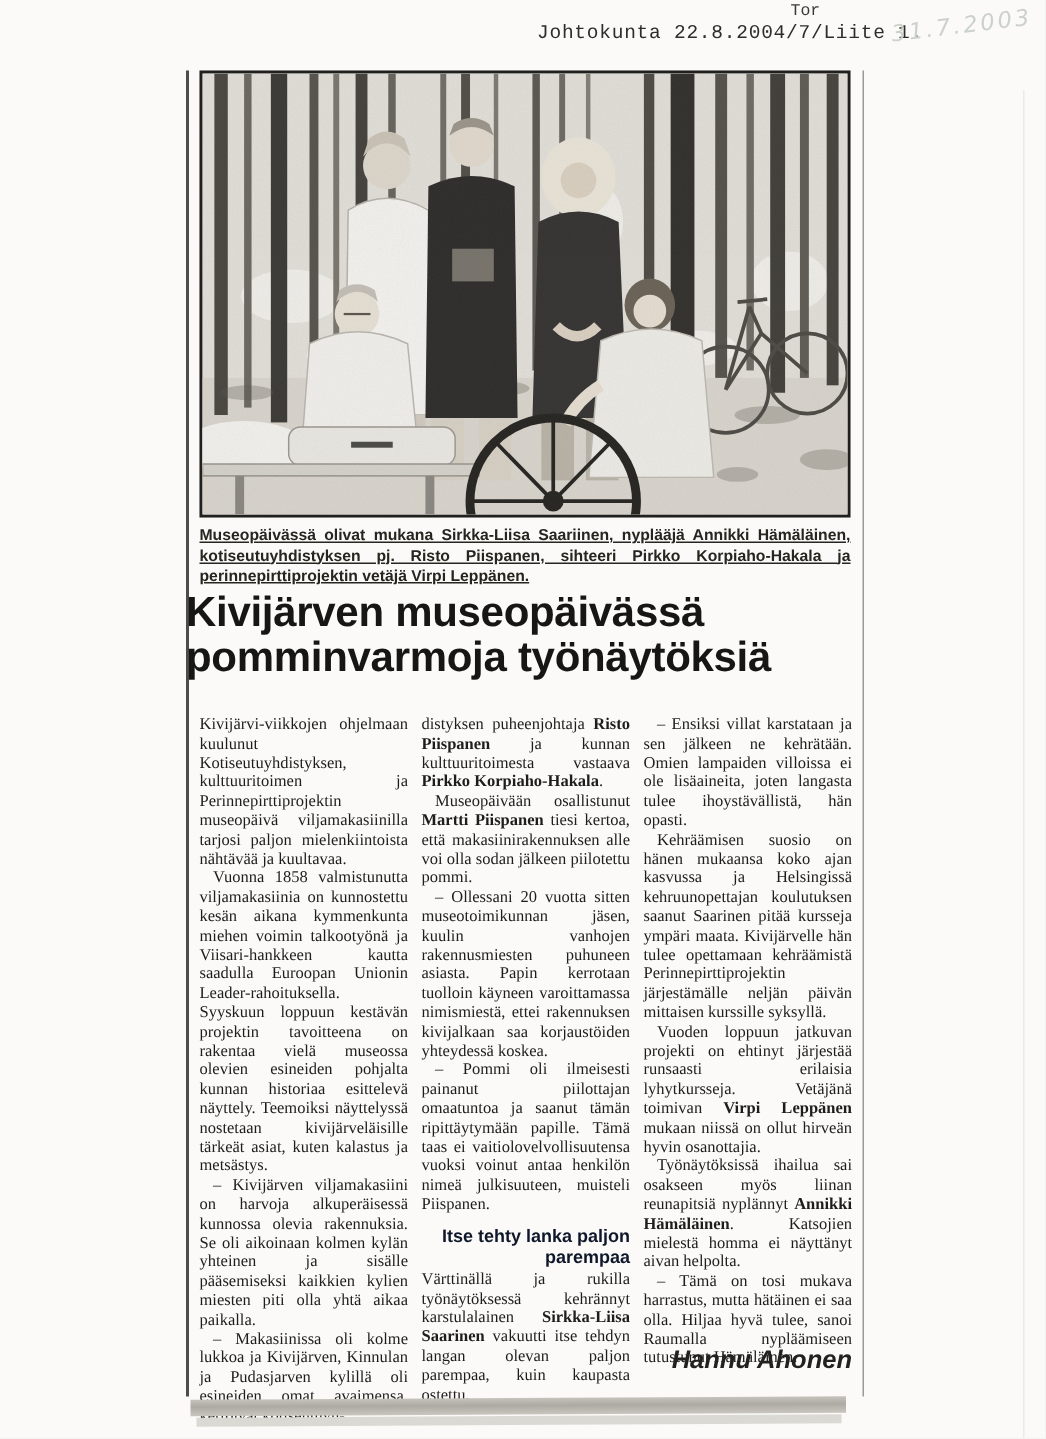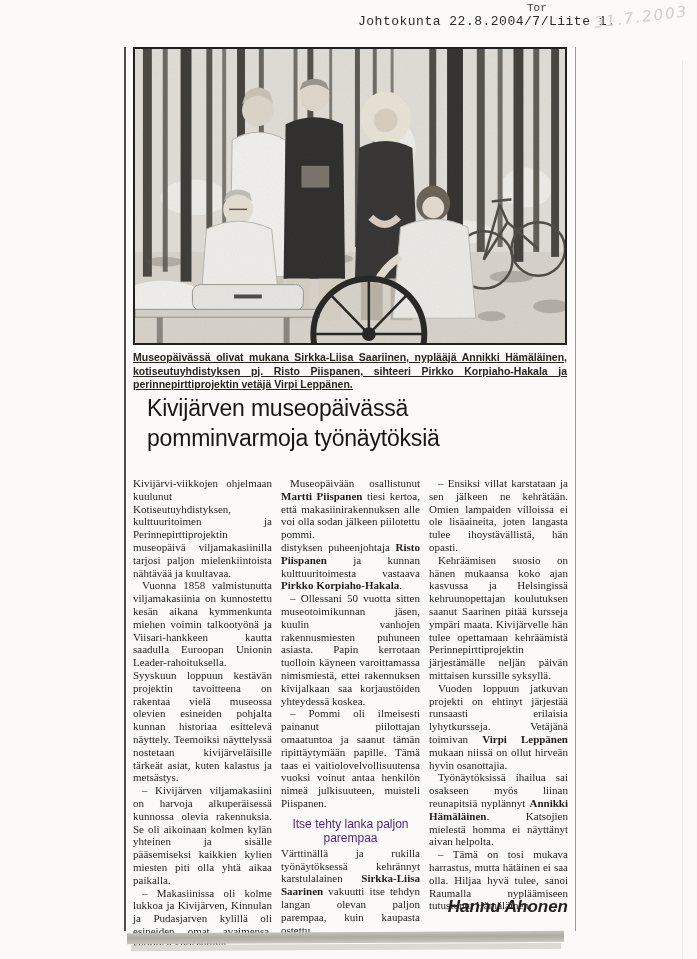--- a/index.html
+++ b/index.html
@@ -17,31 +17,31 @@
   .rule-left{position:absolute;left:124px;top:47px;width:2px;height:884px;background:#4d4c49;}
   .rule-right{position:absolute;left:575px;top:47px;width:1px;height:884px;background:#9b9994;}
 
   .photo{position:absolute;left:133px;top:47px;width:434px;height:298px;border:2px solid #20201e;
          box-sizing:border-box;background:#e3e0da;}
   .photo svg{display:block;width:100%;height:100%;}
 
   .caption{position:absolute;left:133px;top:351px;width:434px;font-size:10.5px;font-weight:700;
            line-height:13.5px;color:#26251f;text-align:justify;text-decoration:underline;}
 
-  .headline{position:absolute;left:147px;top:393px;width:440px;font-weight:400;font-size:23px;
+  .headline{position:absolute;left:124px;top:393px;width:440px;font-weight:700;font-size:28px;
             line-height:30px;letter-spacing:-.2px;color:#161614;}
 
   .col{position:absolute;top:457px;width:139px;font-family:"Liberation Serif","DejaVu Serif",serif;
        font-size:11px;line-height:12.8px;color:#1e1d1a;text-align:justify;margin-top:20px;}
   .col-1{left:133px;} .col-2{left:281px;} .col-3{left:429px;}
   .col p{margin:0;}
   .col p.indent{text-indent:9px;}
   .bname{font-weight:700;}
-  .subhead{font-family:"Liberation Sans",sans-serif;font-weight:400;font-size:12px;line-height:14px;
-           margin:7px 0 2px;color:#4c1d95;text-align:center;}
+  .subhead{font-family:"Liberation Sans",sans-serif;font-weight:700;font-size:12px;line-height:14px;
+           margin:7px 0 2px;color:#0f172a;text-align:right;}
   .byline{position:absolute;left:429px;top:897px;width:139px;text-align:right;font-style:italic;
           font-weight:600;font-size:17px;color:#22211e;font-family:"Liberation Sans",sans-serif;}
 
   .strip{position:absolute;left:127px;top:932px;width:437px;height:11px;transform:rotate(-.3deg);
          background:linear-gradient(to bottom,#c6c3bc,#adaaa3 45%,#c9c6c0);}
   .strip2{position:absolute;left:131px;top:944px;width:430px;height:6px;transform:rotate(-.3deg);
           background:#dbd9d4;}
 </style>
 </head>
 <body>
@@ -186,23 +186,23 @@
     <div>pomminvarmoja työnäytöksiä</div>
   </div>
 
   <div class="col col-1">
       <p class="bodypara"><span>Kivijärvi-viikkojen ohjelmaan kuulunut Kotiseutuyhdistyksen, kulttuuritoimen ja Perinnepirttiprojektin museopäivä viljamakasiinilla tarjosi paljon mielenkiintoista nähtävää ja kuultavaa.</span></p>
       <p class="bodypara indent"><span>Vuonna 1858 valmistunutta viljamakasiinia on kunnostettu kesän aikana kymmenkunta miehen voimin talkootyönä ja Viisari-hankkeen kautta saadulla Euroopan Unionin Leader-rahoituksella. Syyskuun loppuun kestävän projektin tavoitteena on rakentaa vielä museossa olevien esineiden pohjalta kunnan historiaa esittelevä näyttely. Teemoiksi näyttelyssä nostetaan kivijärveläisille tärkeät asiat, kuten kalastus ja metsästys.</span></p>
       <p class="bodypara indent"><span>– Kivijärven viljamakasiini on harvoja alkuperäisessä kunnossa olevia rakennuksia. Se oli aikoinaan kolmen kylän yhteinen ja sisälle pääsemiseksi kaikkien kylien miesten piti olla yhtä aikaa paikalla.</span></p>
       <p class="bodypara indent"><span>– Makasiinissa oli kolme lukkoa ja Kivijärven, Kinnulan ja Pudasjarven kylillä oli esineiden omat avaimensa, kertoivat kotiseutuyh-</span></p>
     </div>
   <div class="col col-2">
+      <p class="bodypara"><span>distyksen puheenjohtaja </span><span class="bname">Risto Piispanen</span><span> ja kunnan kulttuuritoimesta vastaava </span><span class="bname">Pirkko Korpiaho-Hakala</span><span>.</span></p>
       <p class="bodypara indent"><span>Museopäivään osallistunut </span><span class="bname">Martti Piispanen</span><span> tiesi kertoa, että makasiinirakennuksen alle voi olla sodan jälkeen piilotettu pommi.</span></p>
-      <p class="bodypara"><span>distyksen puheenjohtaja </span><span class="bname">Risto Piispanen</span><span> ja kunnan kulttuuritoimesta vastaava </span><span class="bname">Pirkko Korpiaho-Hakala</span><span>.</span></p>
-      <p class="bodypara indent"><span>– Ollessani 50 vuotta sitten museotoimikunnan jäsen, kuulin vanhojen rakennusmiesten puhuneen asiasta. Papin kerrotaan tuolloin käyneen varoittamassa nimismiestä, ettei rakennuksen kivijalkaan saa korjaustöiden yhteydessä koskea.</span></p>
+      <p class="bodypara indent"><span>– Ollessani 20 vuotta sitten museotoimikunnan jäsen, kuulin vanhojen rakennusmiesten puhuneen asiasta. Papin kerrotaan tuolloin käyneen varoittamassa nimismiestä, ettei rakennuksen kivijalkaan saa korjaustöiden yhteydessä koskea.</span></p>
       <p class="bodypara indent"><span>– Pommi oli ilmeisesti painanut piilottajan omaatuntoa ja saanut tämän ripittäytymään papille. Tämä taas ei vaitiolovelvollisuutensa vuoksi voinut antaa henkilön nimeä julkisuuteen, muisteli Piispanen.</span></p>
       <div class="subhead">Itse tehty lanka paljon parempaa</div>
       <p class="bodypara"><span>Värttinällä ja rukilla työnäytöksessä kehrännyt karstulalainen </span><span class="bname">Sirkka-Liisa Saarinen</span><span> vakuutti itse tehdyn langan olevan paljon parempaa, kuin kaupasta ostettu.</span></p>
     </div>
   <div class="col col-3">
       <p class="bodypara indent"><span>– Ensiksi villat karstataan ja sen jälkeen ne kehrätään. Omien lampaiden villoissa ei ole lisäaineita, joten langasta tulee ihoystävällistä, hän opasti.</span></p>
       <p class="bodypara indent"><span>Kehräämisen suosio on hänen mukaansa koko ajan kasvussa ja Helsingissä kehruunopettajan koulutuksen saanut Saarinen pitää kursseja ympäri maata. Kivijärvelle hän tulee opettamaan kehräämistä Perinnepirttiprojektin järjestämälle neljän päivän mittaisen kurssille syksyllä.</span></p>
       <p class="bodypara indent"><span>Vuoden loppuun jatkuvan projekti on ehtinyt järjestää runsaasti erilaisia lyhytkursseja. Vetäjänä toimivan </span><span class="bname">Virpi Leppänen</span><span> mukaan niissä on ollut hirveän hyvin osanottajia.</span></p>
       <p class="bodypara indent"><span>Työnäytöksissä ihailua sai osakseen myös liinan reunapitsiä nyplännyt </span><span class="bname">Annikki Hämäläinen</span><span>. Katsojien mielestä homma ei näyttänyt aivan helpolta.</span></p>
       <p class="bodypara indent"><span>– Tämä on tosi mukava harrastus, mutta hätäinen ei saa olla. Hiljaa hyvä tulee, sanoi Raumalla nypläämiseen tutustunut Hämäläinen.</span></p>

